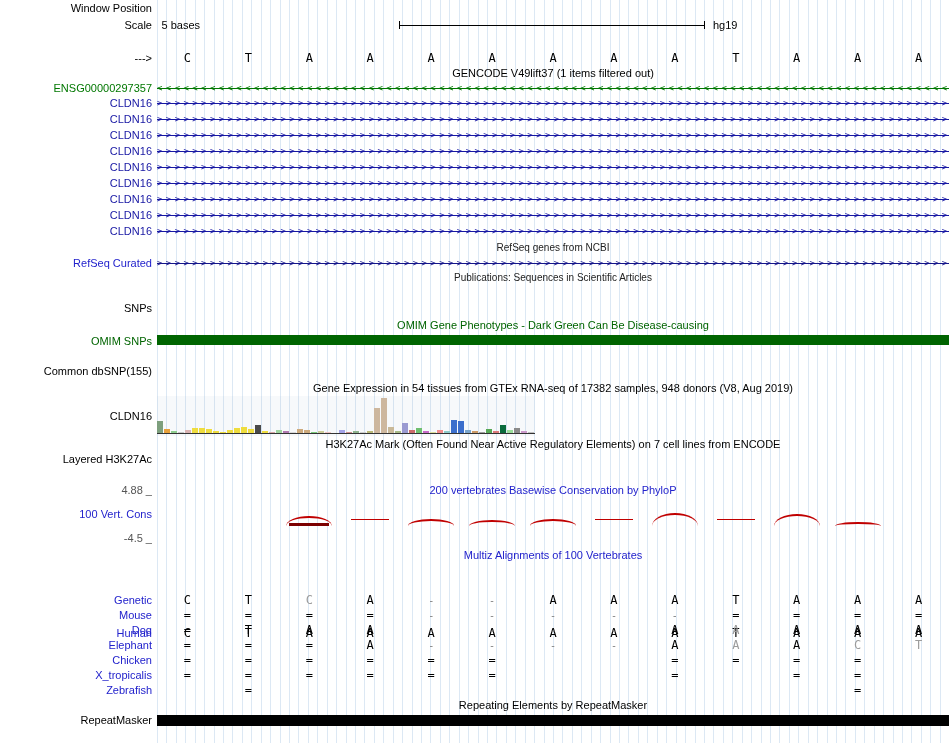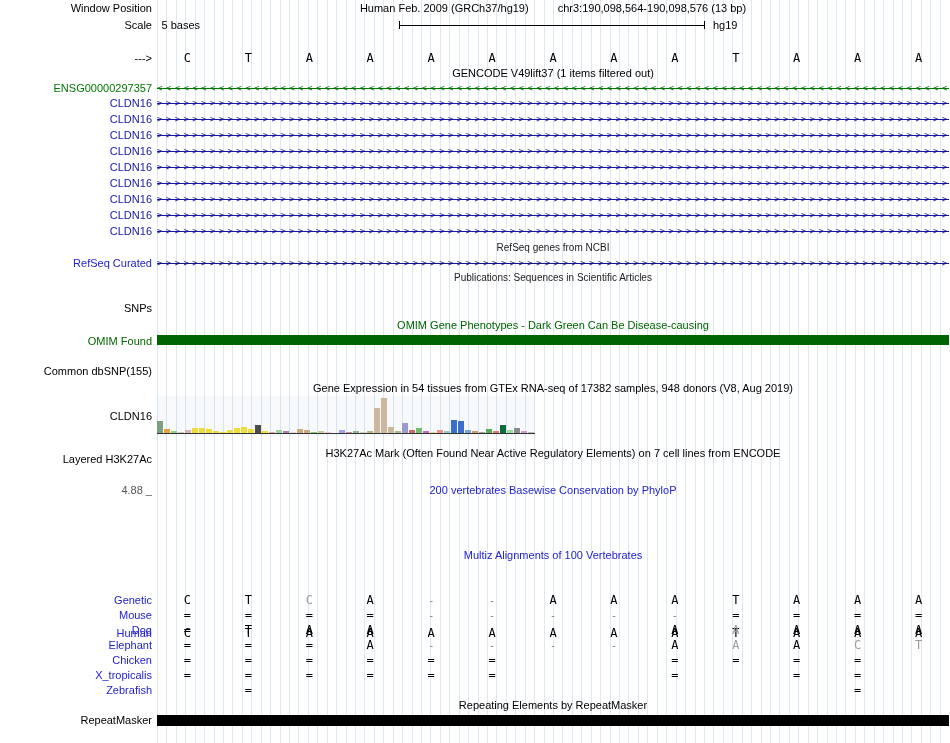--- a/index.html
+++ b/index.html
@@ -38,24 +38,20 @@
   .consfill{position:absolute;width:40px;height:3px;background:#7c0000}
 </style>
 </head>
 <body>
 
 <div id="screen">
   <div class="guidelines"></div>
 
   <div class="row" style="top:0;height:16px;line-height:16px">
     <span class="lbl">Window Position</span>
-    <div class="title">
-      <span>Human Feb. 2009 (GRCh37/hg19)</span>
-      <span style="margin-left:26px">chr3:190,098,564-190,098,576 (13 bp)</span>
-    </div>
   </div>
 
   <div class="row" style="top:17px;height:16px;line-height:16px">
     <span class="lbl">Scale</span>
     <span style="position:absolute;right:560px">5 bases</span>
     <div class="ruler-bar" style="left:399px;width:306px"></div>
     <span style="position:absolute;left:713px">hg19</span>
   </div>
 
 
@@ -94,21 +90,21 @@
     <div class="title small">Publications: Sequences in Scientific Articles</div>
   </div>
   <div class="row" style="top:301px;height:14px;line-height:14px">
     <span class="lbl">SNPs</span>
   </div>
 
   <div class="row" style="top:318px;height:15px;line-height:15px">
     <div class="title dgreen">OMIM Gene Phenotypes - Dark Green Can Be Disease-causing</div>
   </div>
   <div class="row" style="top:334px;height:14px;line-height:14px">
-    <span class="lbl dgreen">OMIM Found</span>
+    <span class="lbl dgreen">OMIM SNPs</span>
     <div id="omim-bar" class="trackbar" style="top: 1px; height: 10px; background: rgb(0, 100, 0);"></div>
   </div>
 
   <div class="row" style="top:364px;height:14px;line-height:14px">
     <span class="lbl">Common dbSNP(155)</span>
   </div>
 
   <div class="row" style="top:381px;height:15px;line-height:15px">
     <div class="title">Gene Expression in 54 tissues from GTEx RNA-seq of 17382 samples, 948 donors (V8, Aug 2019)</div>
   </div>
@@ -167,31 +163,48 @@
           <div class="gbar" style="left: 336px; height: 2px; background: rgb(221, 123, 123);"></div>
           <div class="gbar" style="left: 343px; height: 8px; background: rgb(10, 107, 60);"></div>
           <div class="gbar" style="left: 350px; height: 3px; background: rgb(154, 221, 154);"></div>
           <div class="gbar" style="left: 357px; height: 5px; background: rgb(138, 138, 138);"></div>
           <div class="gbar" style="left: 364px; height: 2px; background: rgb(204, 154, 204);"></div>
           <div class="gbar" style="left: 371px; height: 1px; background: rgb(192, 192, 192);"></div>
         </div>
     </div>
   </div>
 
-  <div class="row" style="top:446px;height:14px;line-height:14px">
+  <div class="row" style="top:437px;height:14px;line-height:14px">
     <div class="title">H3K27Ac Mark (Often Found Near Active Regulatory Elements) on 7 cell lines from ENCODE</div>
   </div>
   <div class="row" style="top:452px;height:15px;line-height:15px">
     <span class="lbl">Layered H3K27Ac</span>
   </div>
 
   <div class="row" style="top:483px;height:14px;line-height:14px">
     <span class="lbl axis">4.88 _</span>
     <div class="title blue">200 vertebrates Basewise Conservation by PhyloP</div>
   </div>
+  <div class="row" style="top:497px;height:48px">
+    <span class="lbl blue" style="top:10px;line-height:14px">100 Vert. Cons</span>
+    <span class="lbl axis" style="top:34px;line-height:14px">-4.5 _</span>
+    <div id="cons-peaks">
+        <div class="hill" style="left: 129.308px; width: 46px; height: 10px; top: 19px; border-top-color: rgb(192, 0, 0);"></div>
+        <div class="consfill" style="left: 132.308px; top: 26px;"></div>
+        <div class="flatseg" style="left: 194.231px; width: 38px; top: 22px; border-top-color: rgb(192, 0, 0);"></div>
+        <div class="hill" style="left: 251.154px; width: 46px; height: 7px; top: 22px; border-top-color: rgb(192, 0, 0);"></div>
+        <div class="hill" style="left: 312.077px; width: 46px; height: 6px; top: 23px; border-top-color: rgb(192, 0, 0);"></div>
+        <div class="hill" style="left: 373px; width: 46px; height: 7px; top: 22px; border-top-color: rgb(192, 0, 0);"></div>
+        <div class="flatseg" style="left: 437.923px; width: 38px; top: 22px; border-top-color: rgb(192, 0, 0);"></div>
+        <div class="hill" style="left: 494.846px; width: 46px; height: 13px; top: 16px; border-top-color: rgb(192, 0, 0);"></div>
+        <div class="flatseg" style="left: 559.769px; width: 38px; top: 22px; border-top-color: rgb(192, 0, 0);"></div>
+        <div class="hill" style="left: 616.692px; width: 46px; height: 12px; top: 17px; border-top-color: rgb(192, 0, 0);"></div>
+        <div class="hill" style="left: 677.615px; width: 46px; height: 4px; top: 25px; border-top-color: rgb(192, 0, 0);"></div>
+      </div>
+  </div>
 
   <div class="row" style="top:548px;height:15px;line-height:15px">
     <div class="title blue">Multiz Alignments of 100 Vertebrates</div>
   </div>
 
   <div class="row" style="top:698px;height:15px;line-height:15px">
     <div class="title">Repeating Elements by RepeatMasker</div>
   </div>
   <div class="row" style="top:713px;height:15px;line-height:15px">
     <span class="lbl">RepeatMasker</span>

